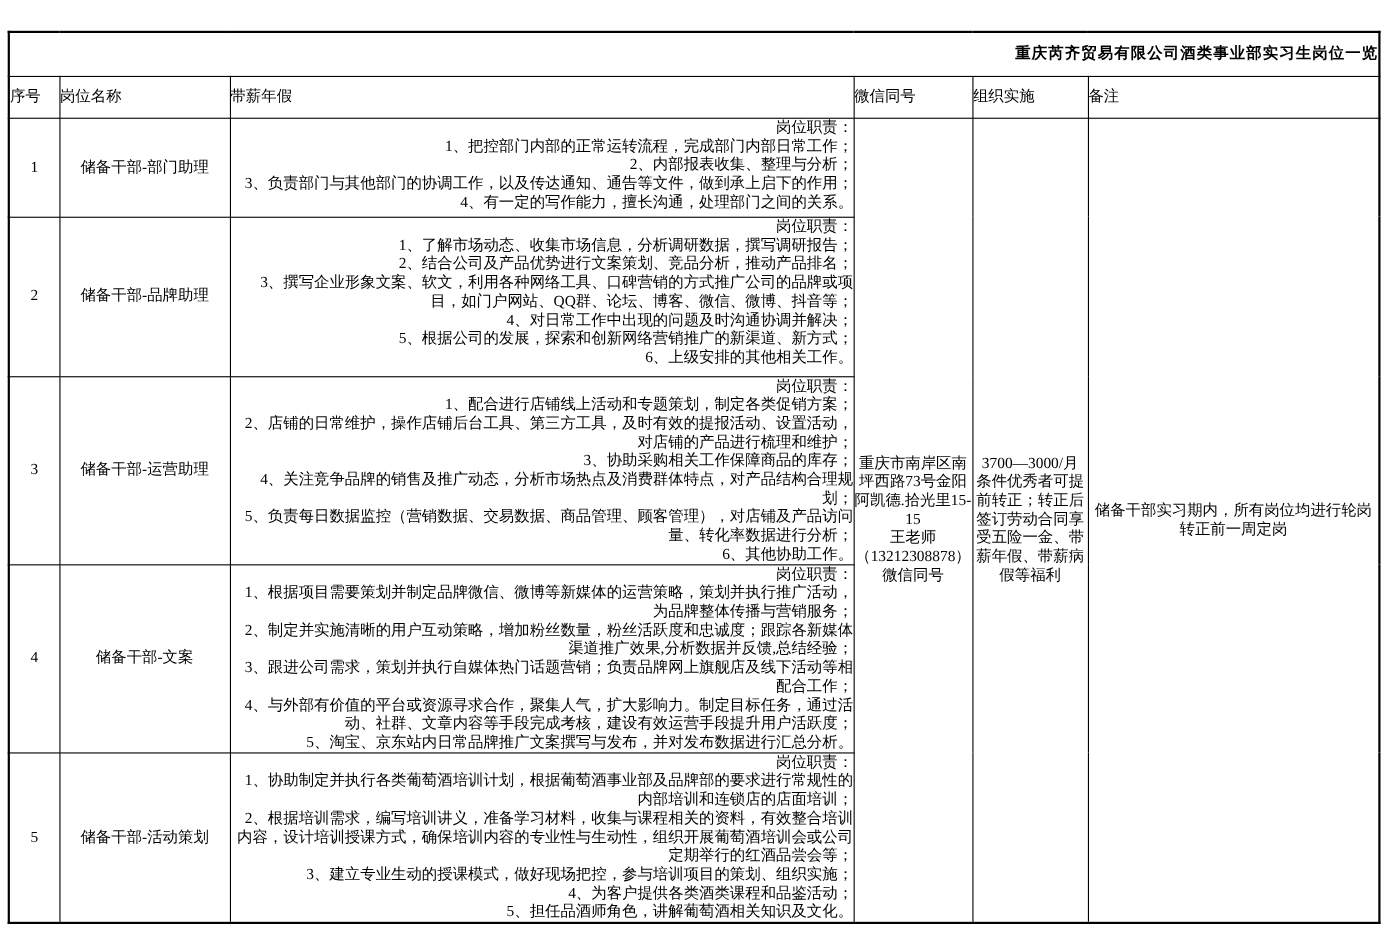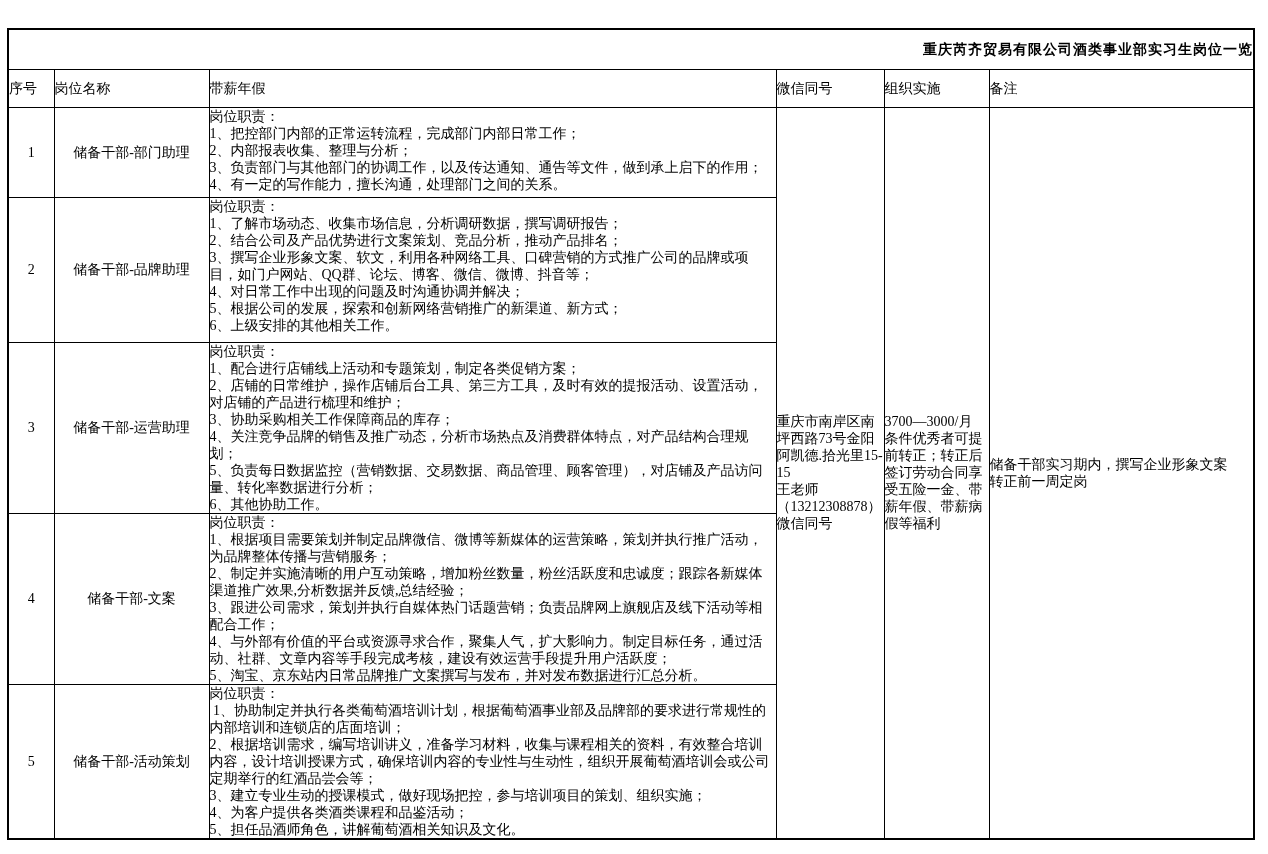--- a/index.html
+++ b/index.html
@@ -46,27 +46,27 @@
   td.header-cell {
     font-weight: normal;
     text-align: left;
     vertical-align: middle;
   }
   td.num-cell, td.pos-cell {
     text-align: center;
     vertical-align: middle;
   }
   td.req-cell {
-    text-align: left;
+    text-align: right;
     vertical-align: top;
     padding: 1px 5px 0 4px;
     white-space: pre-wrap;
   }
   td.merged-cell {
-    text-align: left;
+    text-align: center;
     vertical-align: middle;
     white-space: pre-wrap;
     padding: 0 3px;
     line-height: 19px;
   }
   td.remark-cell {
     line-height: 22px;
   }
 </style>
 </head>
@@ -104,21 +104,21 @@
 1、把控部门内部的正常运转流程，完成部门内部日常工作；
 2、内部报表收集、整理与分析；
 3、负责部门与其他部门的协调工作，以及传达通知、通告等文件，做到承上启下的作用；
 4、有一定的写作能力，擅长沟通，处理部门之间的关系。</td>
       <td class="merged-cell" rowspan="5">重庆市南岸区南坪西路73号金阳阿凯德.拾光里15-15
 王老师
 （13212308878）
 微信同号</td>
       <td class="merged-cell" rowspan="5">3700—3000/月
 条件优秀者可提前转正；转正后签订劳动合同享受五险一金、带薪年假、带薪病假等福利</td>
-      <td class="merged-cell remark-cell" rowspan="5">储备干部实习期内，撰写企业形象文案
+      <td class="merged-cell remark-cell" rowspan="5">储备干部实习期内，所有岗位均进行轮岗
 转正前一周定岗</td>
     </tr>
 
     <tr style="height:145px">
       <td class="num-cell">2</td>
       <td class="pos-cell">储备干部-品牌助理</td>
       <td class="req-cell">岗位职责：
 1、了解市场动态、收集市场信息，分析调研数据，撰写调研报告；
 2、结合公司及产品优势进行文案策划、竞品分析，推动产品排名；
 3、撰写企业形象文案、软文，利用各种网络工具、口碑营销的方式推广公司的品牌或项目，如门户网站、QQ群、论坛、博客、微信、微博、抖音等；

